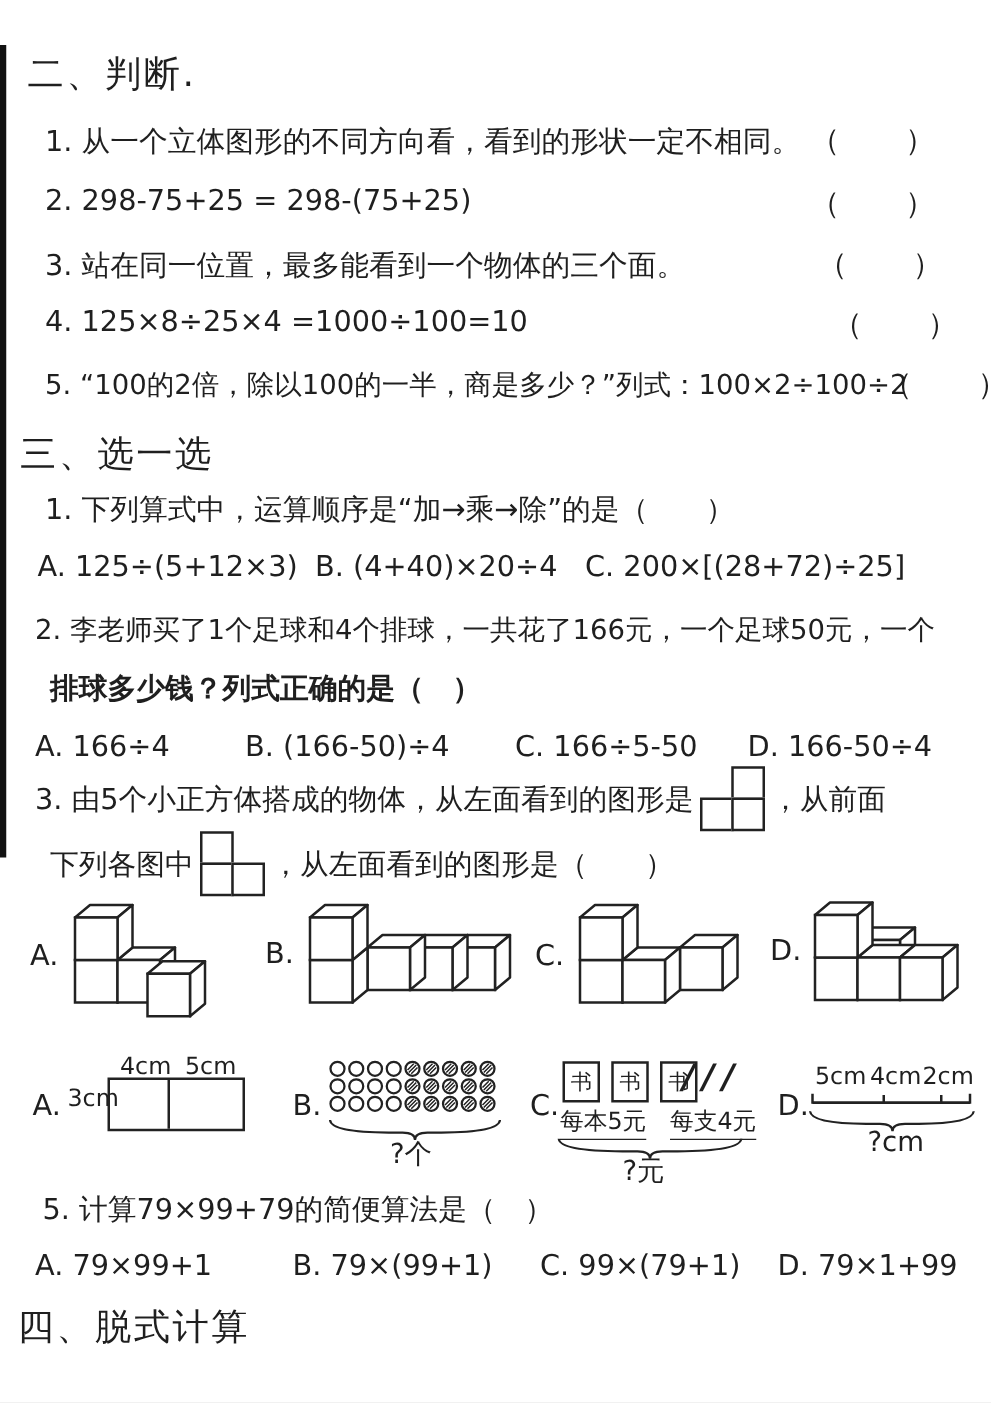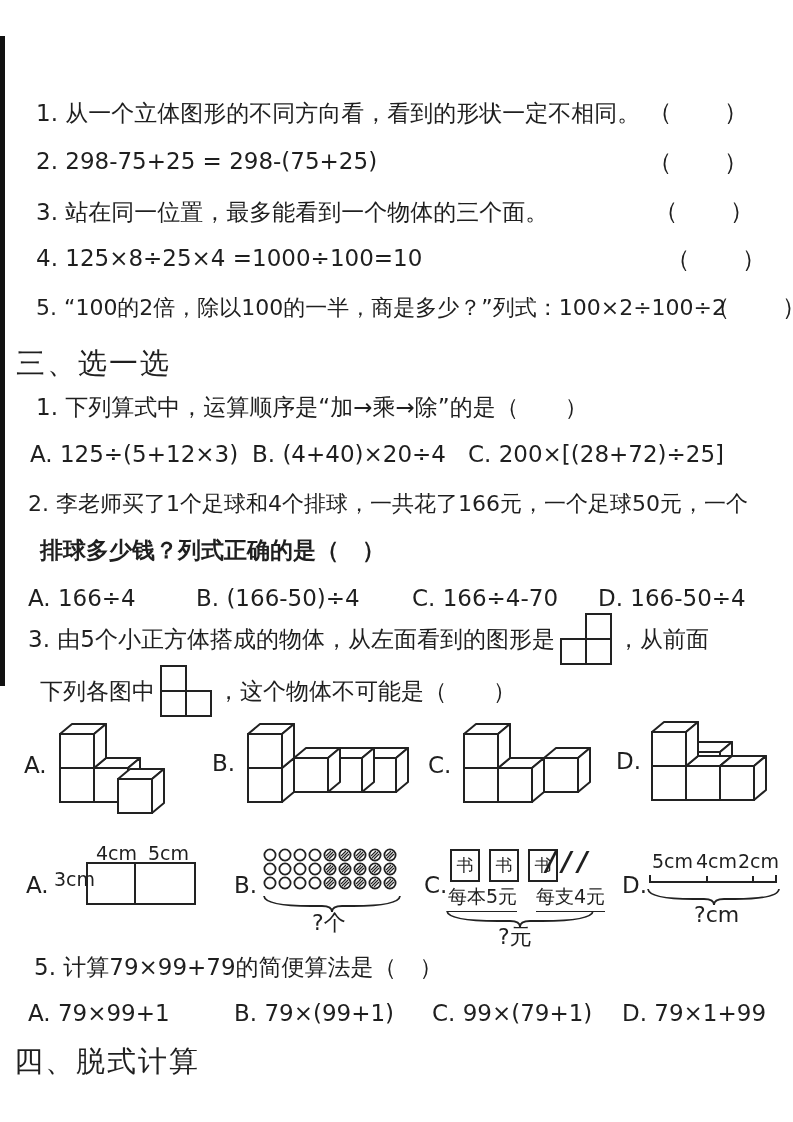--- a/index.html
+++ b/index.html
@@ -50,20 +50,21 @@
       <g id="co">
           <circle r="5.6" fill="none" stroke="#222" stroke-width="1.8"></circle>
         </g>
       <g id="ch">
         <circle r="5.6" fill="none" stroke="#222" stroke-width="1.8"></circle>
         <path d="M-3,3 L3,-3 M-1,4 L4,-1 M-4,1 L1,-4" stroke="#222" stroke-width="1.2" fill="none"></path>
       </g>
     </defs>
   </svg>
 
+  <div class="abs h" style="left:22px;top:40px;">二、判断.</div>
 
   <div class="abs t" style="left:36px;top:98px;">1. 从一个立体图形的不同方向看，看到的形状一定不相同。</div>
   <div class="abs paren" style="left:648px;top:96px;">（　）</div>
 
   <div class="abs t" style="left:36px;top:148px;">2. 298-75+25 = 298-(75+25)</div>
   <div class="abs paren" style="left:648px;top:146px;">（　）</div>
 
   <div class="abs t" style="left:36px;top:197px;">3. 站在同一位置，最多能看到一个物体的三个面。</div>
   <div class="abs paren" style="left:654px;top:195px;">（　）</div>
 
@@ -77,42 +78,42 @@
 
   <div class="abs t" style="left:36px;top:392px;">1. 下列算式中，运算顺序是“加→乘→除”的是（　　）</div>
   <div class="abs opt" style="left:30px;top:441px;">A. 125÷(5+12×3)</div>
   <div class="abs opt" style="left:252px;top:441px;">B. (4+40)×20÷4</div>
   <div class="abs opt" style="left:468px;top:441px;">C. 200×[(28+72)÷25]</div>
 
   <div class="abs t2" style="left:28px;top:489px;">2. 李老师买了1个足球和4个排球，一共花了166元，一个足球50元，一个</div>
   <div class="abs t" style="left:40px;top:535px;font-weight:bold;">排球多少钱？列式正确的是（　）</div>
   <div class="abs opt" style="left:28px;top:585px;">A. 166÷4</div>
   <div class="abs opt" style="left:196px;top:585px;">B. (166-50)÷4</div>
-  <div class="abs opt" style="left:412px;top:585px;">C. 166÷4-70</div>
+  <div class="abs opt" style="left:412px;top:585px;">C. 166÷5-50</div>
   <div class="abs opt" style="left:598px;top:585px;">D. 166-50÷4</div>
 
   <div class="abs flexline" style="left:28px;top:608px;height:62px;">
     <span class="t">3. 由5个小正方体搭成的物体，从左面看到的图形是</span>
     <span class="figgrid">
       <span class="nocell"></span>
         <span class="cell"></span>
       <span class="cell"></span>
         <span class="cell"></span>
     </span>
     <span class="t">，从前面</span>
   </div>
   <div class="abs flexline" style="left:40px;top:660px;height:62px;">
     <span class="t">下列各图中</span>
     <span class="figgrid">
       <span class="cell"></span>
         <span class="nocell"></span>
       <span class="cell"></span>
         <span class="cell"></span>
     </span>
-    <span class="t">，这个物体不可能是（　　）</span>
+    <span class="t">，从左面看到的图形是（　　）</span>
   </div>
 
   <div class="abs t" style="left:24px;top:752px;">A.</div>
   <svg class="abs" style="left:58px;top:722px;" width="112" height="95" viewBox="0 0 112 95">
     <use href="#cube" x="2" y="46"></use>
       <use href="#cube" x="36" y="46"></use>
       <use href="#cube" x="2" y="12"></use>
       <use href="#cube" x="60" y="57"></use>
   </svg>
 

